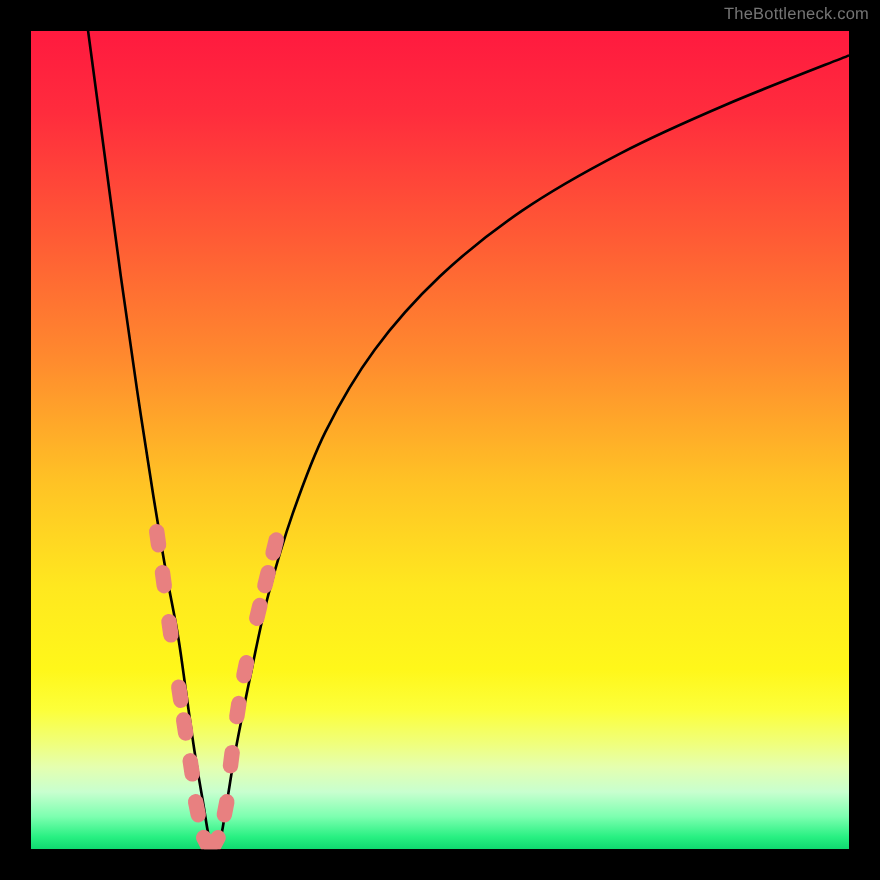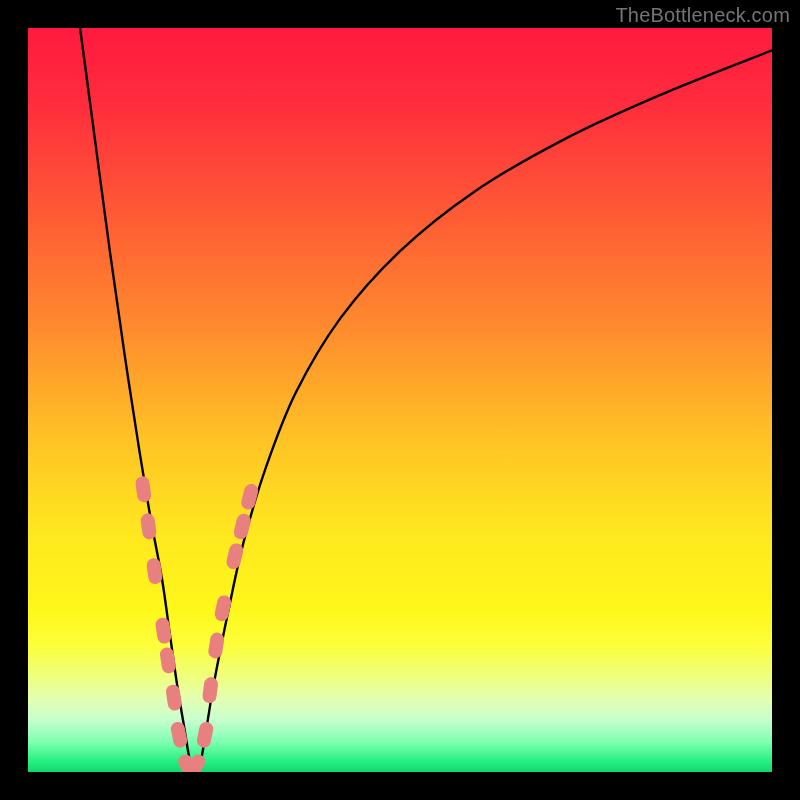--- a/index.html
+++ b/index.html
@@ -27,21 +27,21 @@
   }
   .gradient-bg {
     position: absolute;
     left: 0; top: 0; right: 0; bottom: 0;
   }
   .watermark {
     position: absolute;
     top: 4px;
     right: 10px;
     color: #757575;
-    font-size: 20px;
+    font-size: 15px;
     font-weight: 400;
     letter-spacing: 0.2px;
     user-select: none;
   }
   svg.curve {
     position: absolute;
     left: 0; top: 0;
     width: 744px;
     height: 744px;
     overflow: visible;

